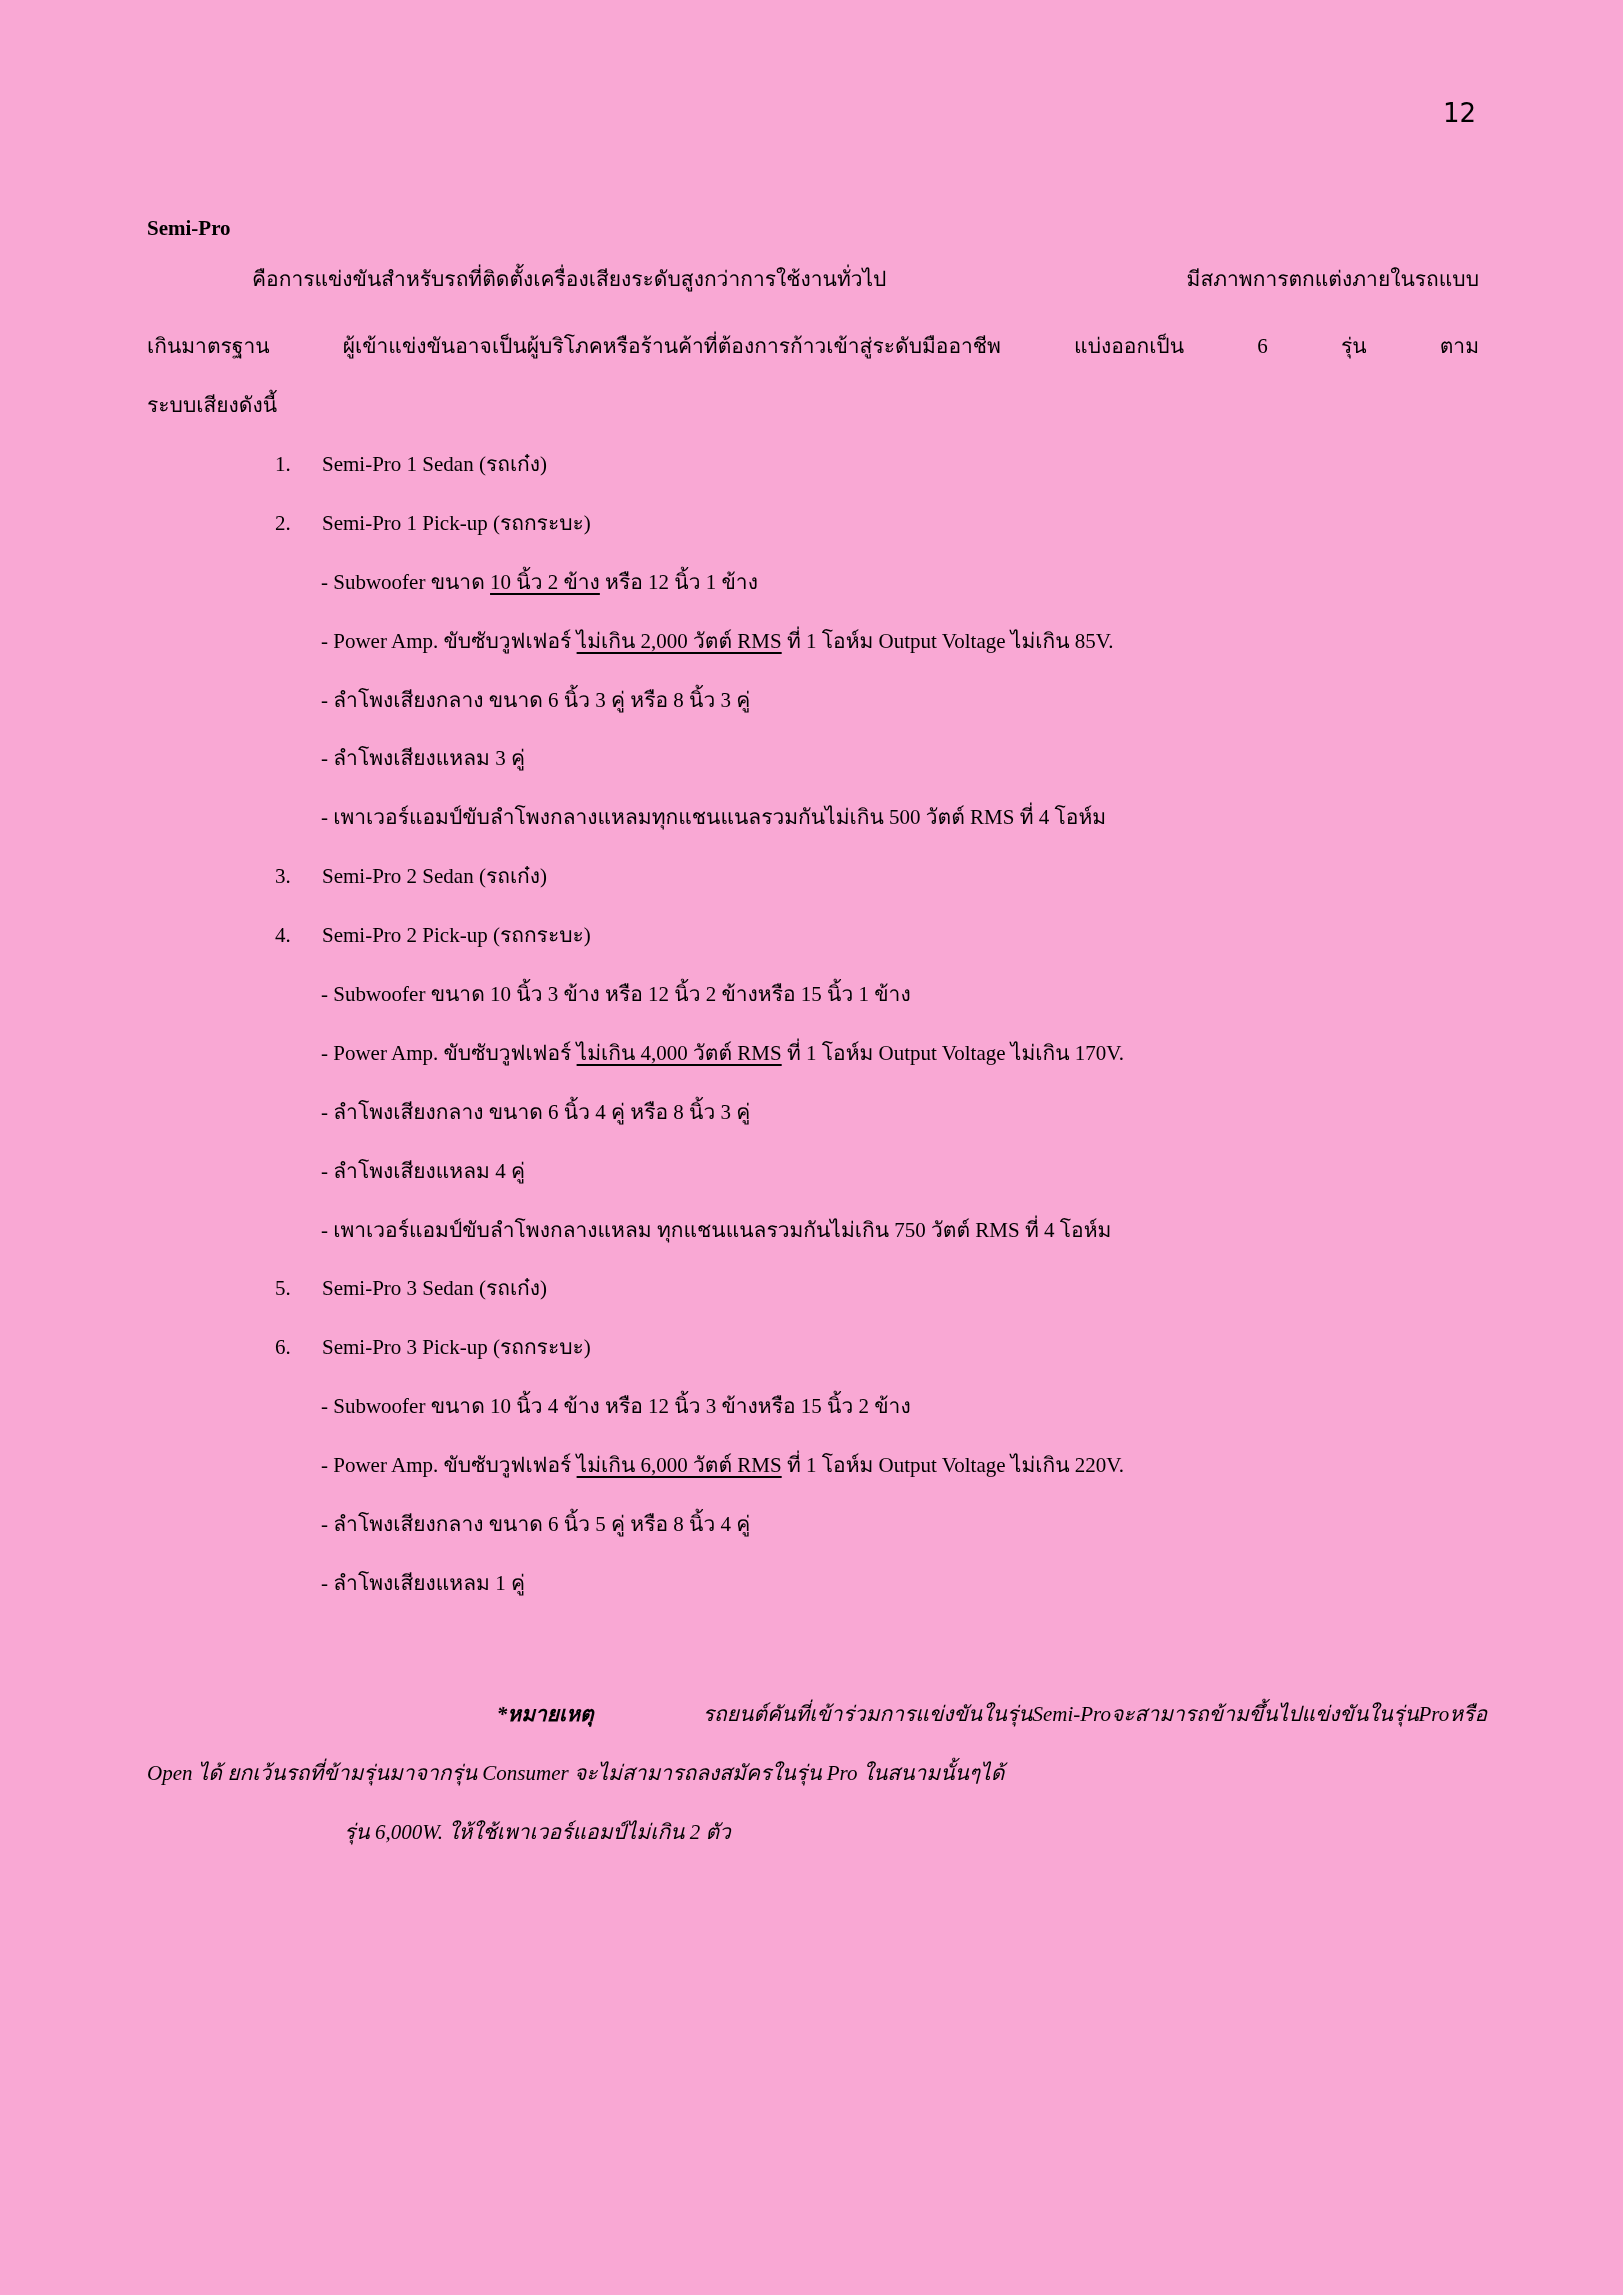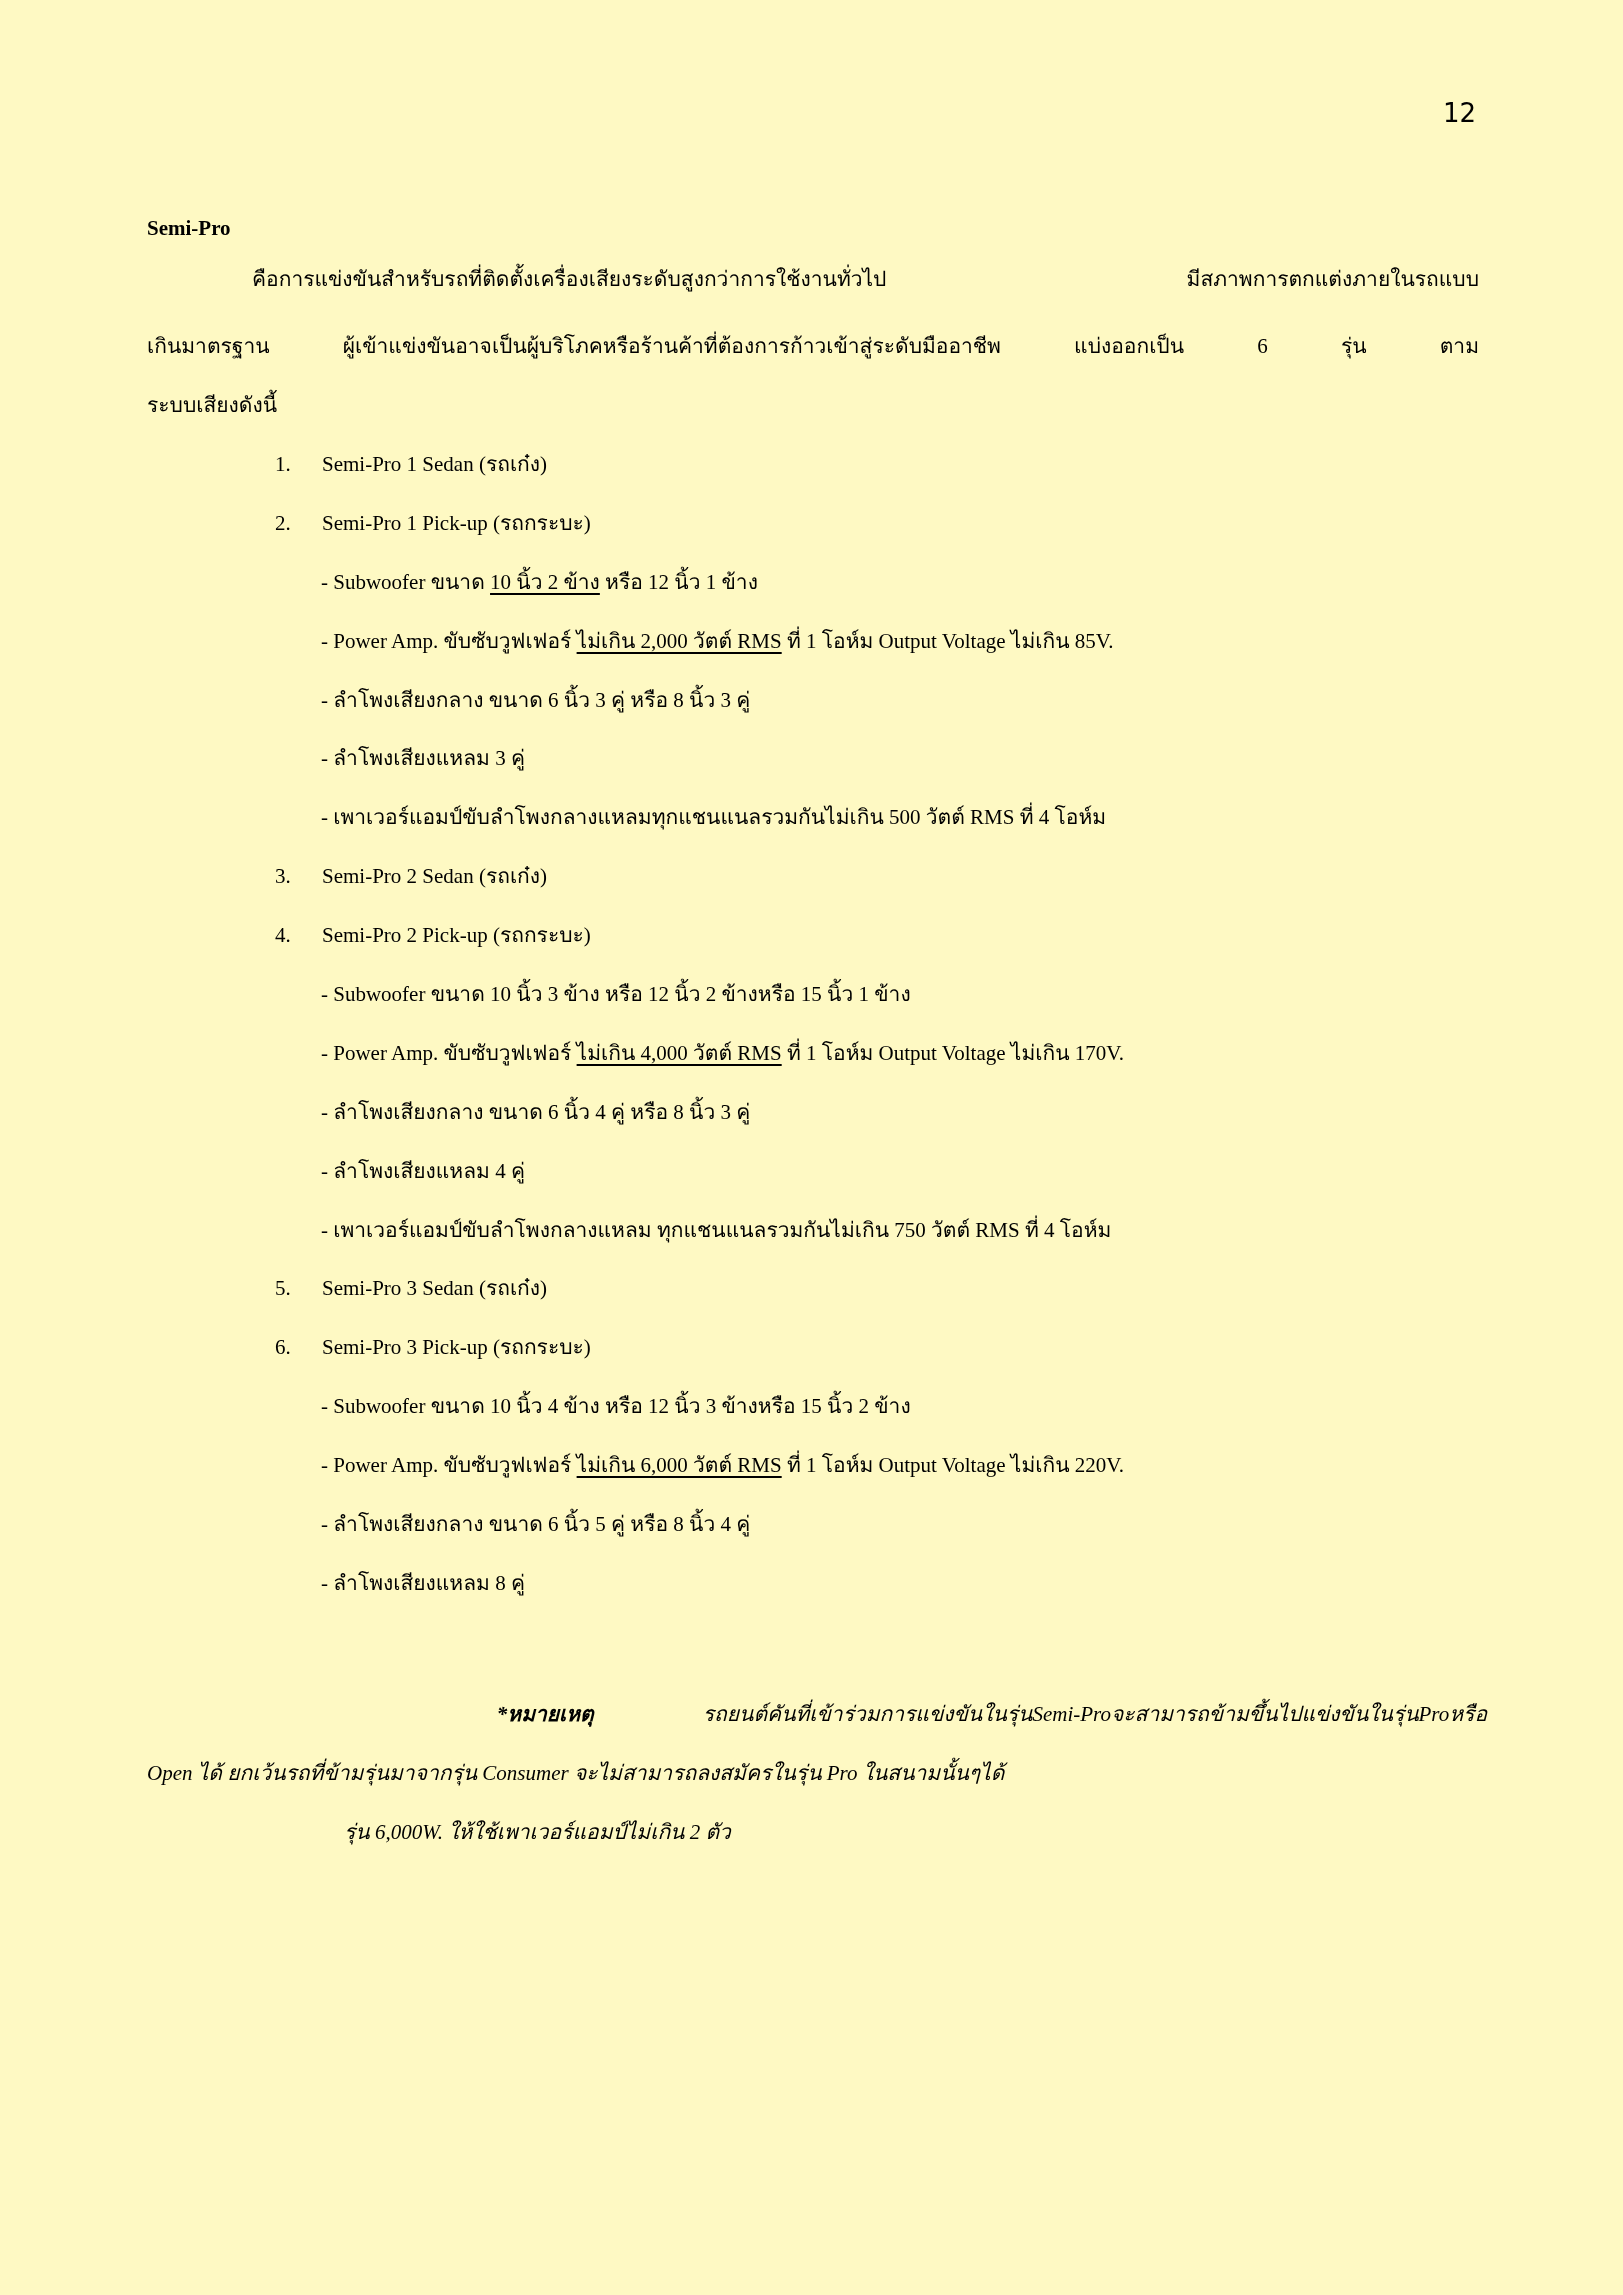--- a/index.html
+++ b/index.html
@@ -1,17 +1,17 @@
 <!DOCTYPE html>
 <html style="font-size:10.5px"><head>
 <meta charset="utf-8">
 <style>
   html, body { margin: 0; padding: 0; background: #ffffff; }
   body { width: 1623px; height: 2295px; position: relative; overflow: hidden; }
-  .page { position: absolute; left: 0; top: 0; width: 1623px; height: 2295px; background: #fef9c3; color: #000; }
+  .page { position: absolute; left: 0; top: 0; width: 1623px; height: 2295px; background: #f9a8d4; color: #000; }
   .pnum { position: absolute; top: 98px; left: 1443px; font-family: "DejaVu Sans", sans-serif; font-size: 26px; color: #000; }
   .line { position: absolute; font-family: "Liberation Serif", "DejaVu Serif", serif; font-size: 21px; line-height: 39px; white-space: nowrap; color: #000; transform-origin: left top; }
   .title { left: 147px; top: 209px; font-weight: bold; }
   .para { left: 147px; width: 1332px; white-space: normal; text-align: justify; text-align-last: justify; }
   .para.last { text-align-last: left; }
   .p1 { top: 260px; text-indent: 105px; }
   .p2 { top: 327px; }
   .p3 { top: 386px; }
   .item { left: 275px; }
   .item .num { display: inline-block; width: 47px; }
@@ -74,21 +74,21 @@
   </div>
 
   <div class="line item" style="top:1328px">
     <span class="num">6.</span><span>Semi-Pro 3 Pick-up (รถกระบะ)</span>
   </div>
   <div class="line sub" style="top:1387px">- Subwoofer ขนาด 10 นิ้ว 4 ข้าง หรือ 12 นิ้ว 3 ข้างหรือ 15 นิ้ว 2 ข้าง</div>
   <div class="line sub" style="top:1446px">
     <span>- Power Amp. ขับซับวูฟเฟอร์ </span><u>ไม่เกิน 6,000 วัตต์ RMS</u><span> ที่ 1 โอห์ม Output Voltage ไม่เกิน 220V.</span>
   </div>
   <div class="line sub" style="top:1505px">- ลำโพงเสียงกลาง ขนาด 6 นิ้ว 5 คู่ หรือ 8 นิ้ว 4 คู่</div>
-  <div class="line sub" style="top:1564px">- ลำโพงเสียงแหลม 8 คู่</div>
+  <div class="line sub" style="top:1564px">- ลำโพงเสียงแหลม 1 คู่</div>
 
   <div class="line note note-a">
     <div class="spread">
       <span class="lbl">*หมายเหตุ</span>
       <span>รถยนต์คันที่เข้าร่วมการแข่งขันในรุ่น</span>
       <span>Semi-Pro</span>
       <span>จะสามารถข้ามขึ้นไปแข่งขันในรุ่น</span>
       <span>Pro</span>
       <span>หรือ</span>
     </div>

